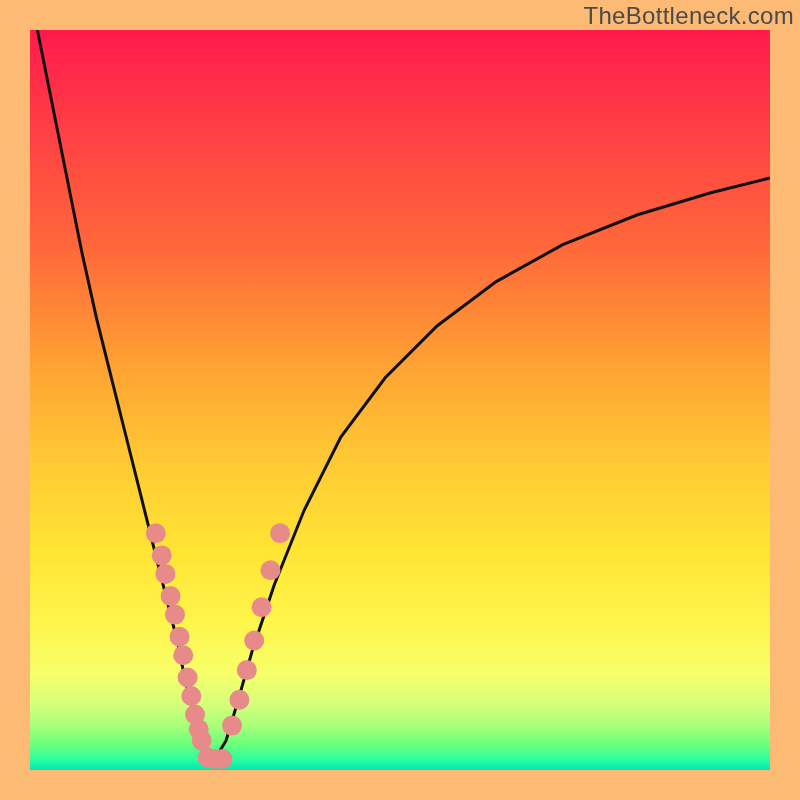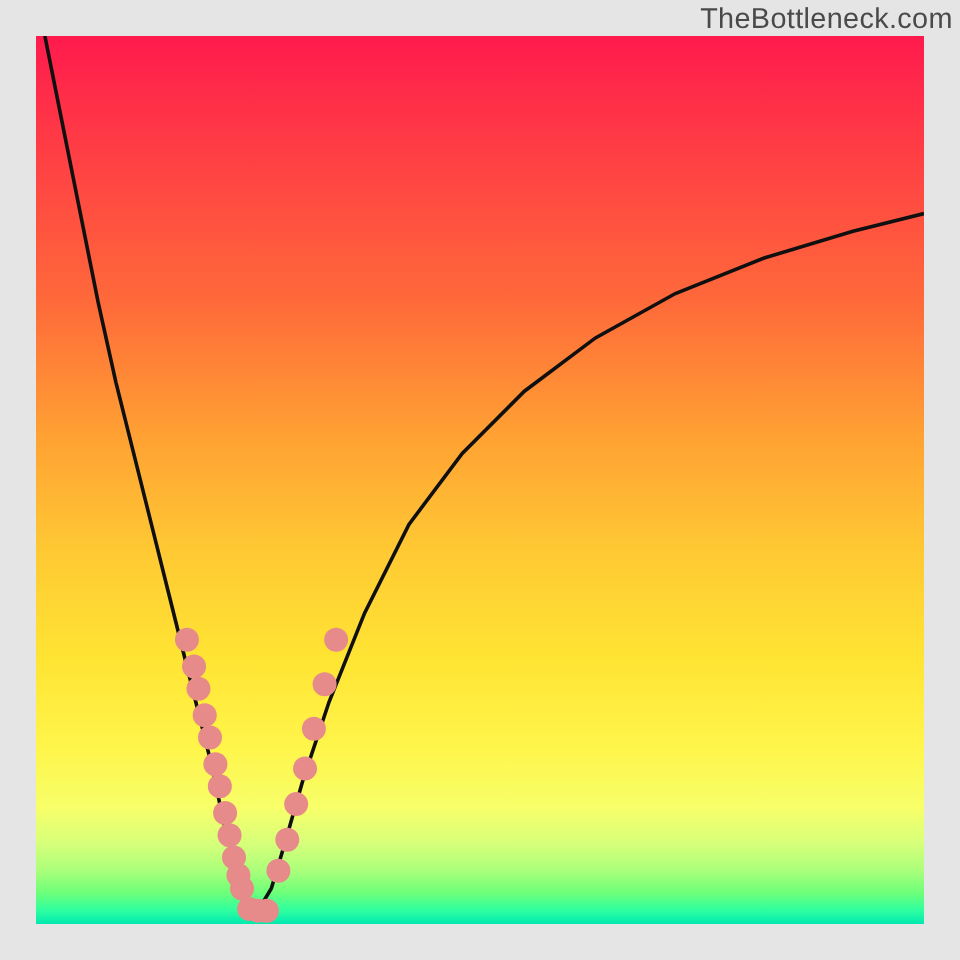--- a/index.html
+++ b/index.html
@@ -6,21 +6,21 @@
     margin: 0;
     padding: 0;
     width: 800px;
     height: 800px;
     overflow: hidden;
     font-family: Arial, Helvetica, sans-serif;
   }
   .frame {
     width: 800px;
     height: 800px;
-    background: #e5e5e5;
+    background: #fdba74;
     position: relative;
   }
   .plot {
     position: absolute;
     top: 30px;
     left: 30px;
     width: 740px;
     height: 740px;
     
     background: linear-gradient(to bottom,

